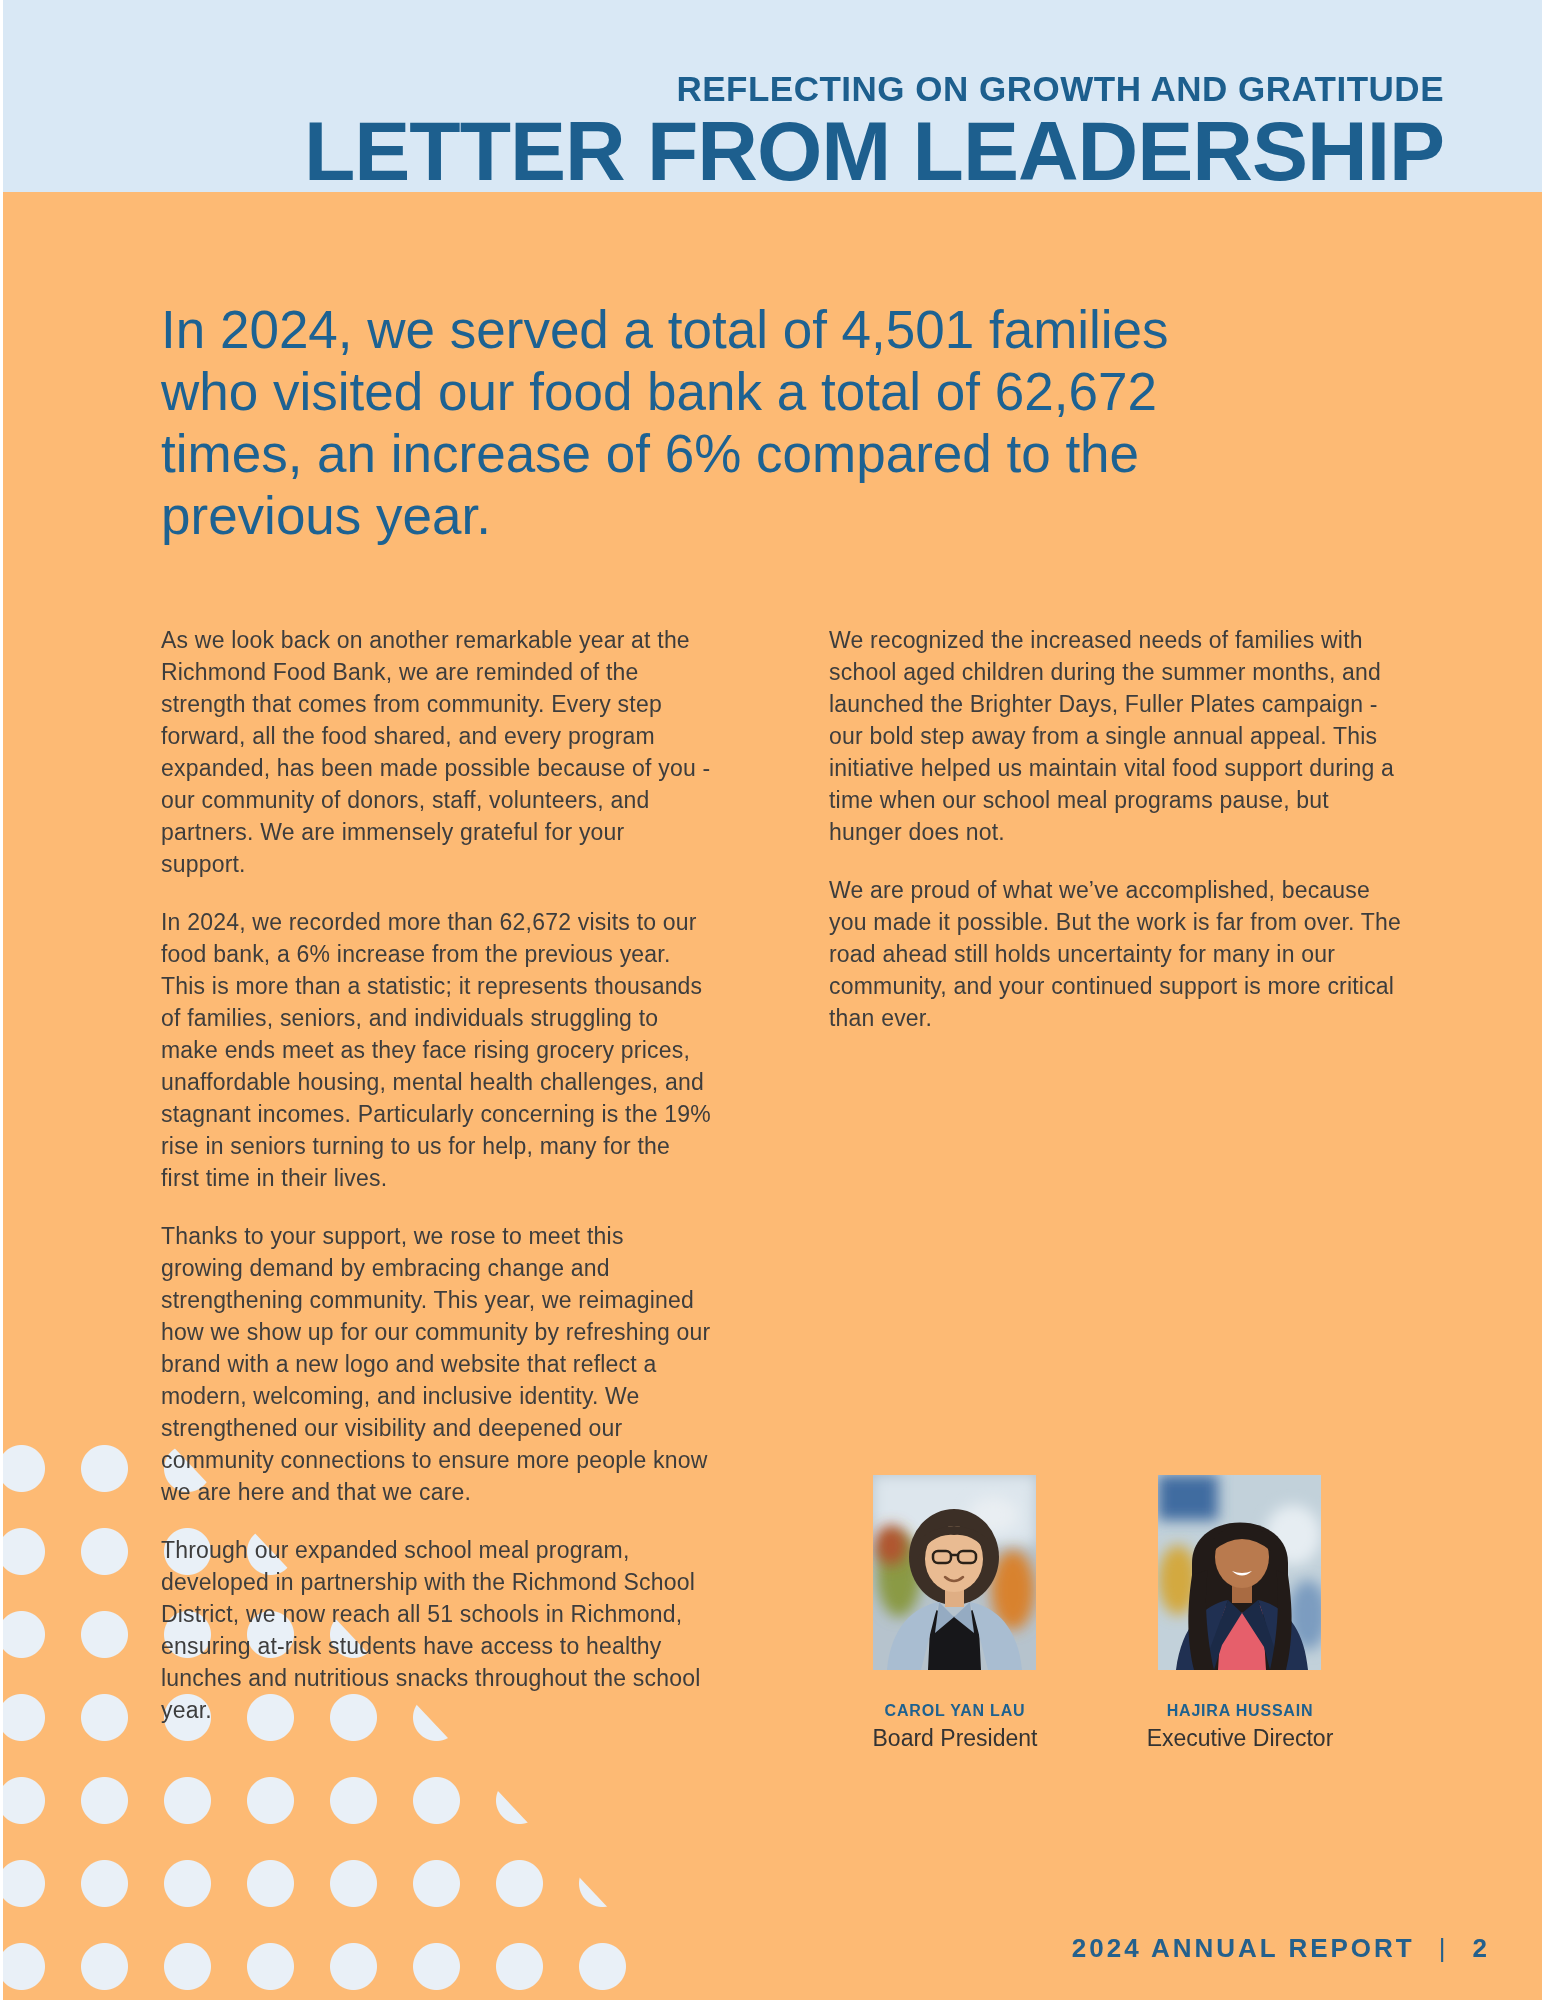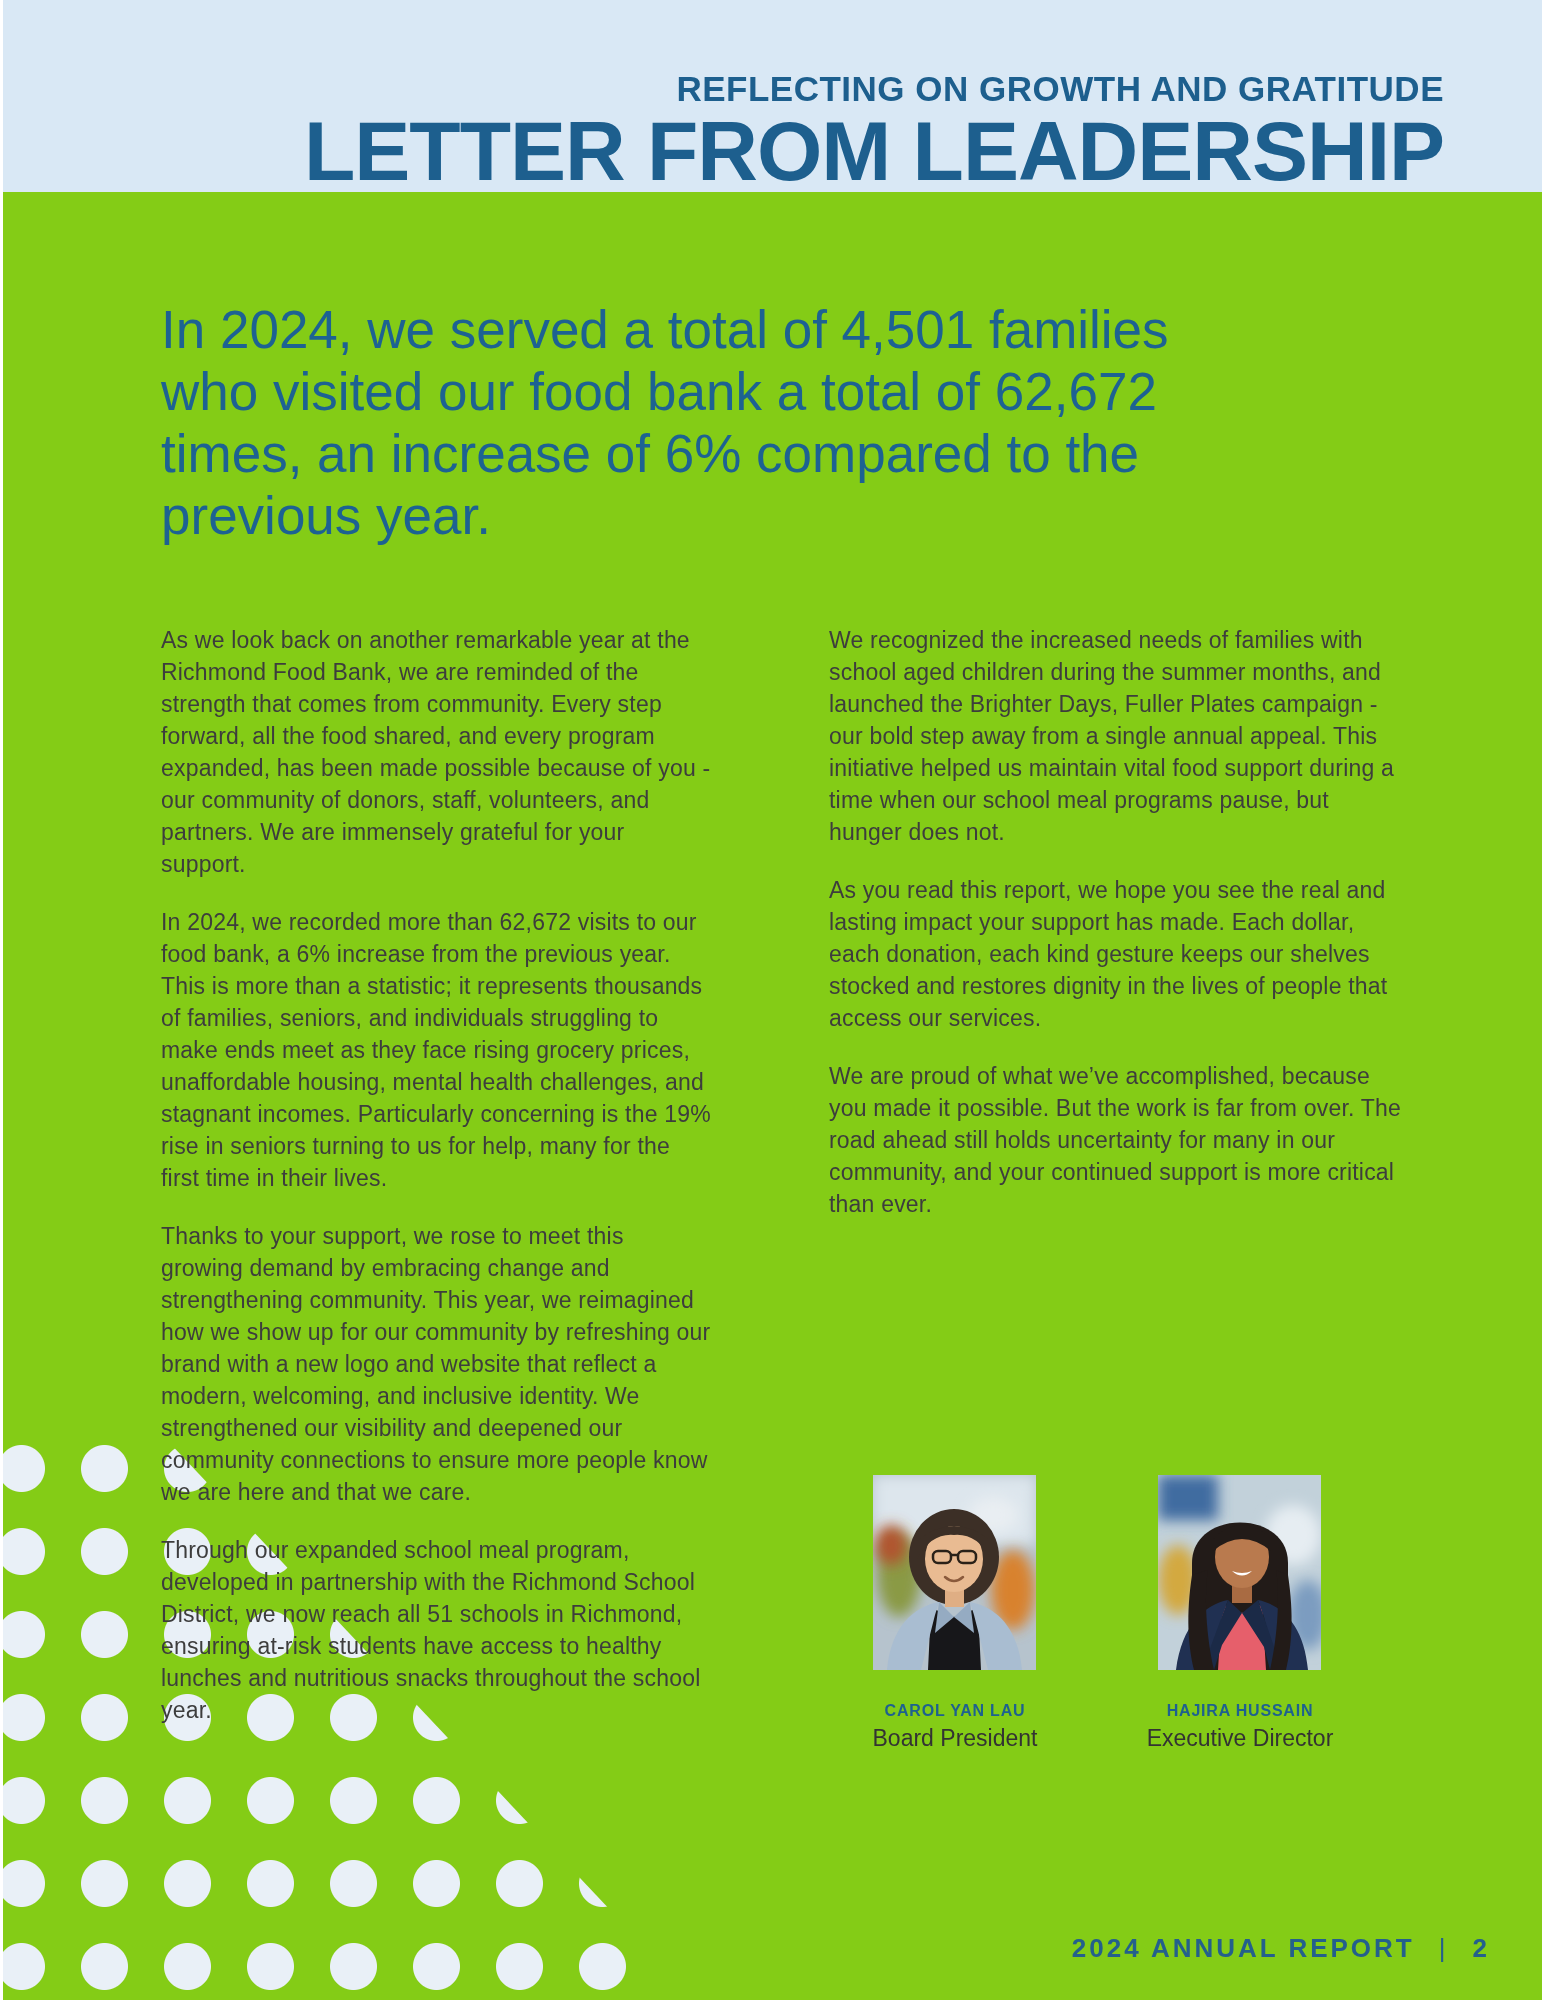--- a/index.html
+++ b/index.html
@@ -9,21 +9,21 @@
     --body-text:#3d3d3d;
     --name-blue:#1e618f;
     --footer-blue:#24608c;
     --dot-color:#e9f0f7;
   }
   html,body{margin:0;padding:0;background:#ffffff;}
   .page{
     position:relative;
     width:1539px;height:2000px;
     margin:0 auto;
-    background:#84cc16;
+    background:#fdba74;
     overflow:hidden;
     font-family:"Liberation Sans", sans-serif;
   }
   
   .banner{
     position:absolute;left:0;top:0;width:100%;height:192px;
     background:var(--banner-bg,#d9e8f5);
     box-sizing:border-box;
     padding:70px 98px 0 0;
     text-align:right;
@@ -119,21 +119,20 @@
   <div class="dots"></div>
 
   <div class="col col-left">
       <p>As we look back on another remarkable year at the Richmond Food Bank, we are reminded of the strength that comes from community. Every step forward, all the food shared, and every program expanded, has been made possible because of you - our community of donors, staff, volunteers, and partners. We are immensely grateful for your support.</p>
       <p>In 2024, we recorded more than 62,672 visits to our food bank, a 6% increase from the previous year. This is more than a statistic; it represents thousands of families, seniors, and individuals struggling to make ends meet as they face rising grocery prices, unaffordable housing, mental health challenges, and stagnant incomes. Particularly concerning is the 19% rise in seniors turning to us for help, many for the first time in their lives.</p>
       <p>Thanks to your support, we rose to meet this growing demand by embracing change and strengthening community. This year, we reimagined how we show up for our community by refreshing our brand with a new logo and website that reflect a modern, welcoming, and inclusive identity. We strengthened our visibility and deepened our community connections to ensure more people know we are here and that we care.</p>
       <p>Through our expanded school meal program, developed in partnership with the Richmond School District, we now reach all 51 schools in Richmond, ensuring at-risk students have access to healthy lunches and nutritious snacks throughout the school year.</p>
     </div>
   <div class="col col-right">
       <p>We recognized the increased needs of families with school aged children during the summer months, and launched the Brighter Days, Fuller Plates campaign - our bold step away from a single annual appeal. This initiative helped us maintain vital food support during a time when our school meal programs pause, but hunger does not.</p>
-      <p>As you read this report, we hope you see the real and lasting impact your support has made. Each dollar, each donation, each kind gesture keeps our shelves stocked and restores dignity in the lives of people that access our services.</p>
       <p>We are proud of what we’ve accomplished, because you made it possible. But the work is far from over. The road ahead still holds uncertainty for many in our community, and your continued support is more critical than ever.</p>
     </div>
 
   <div class="portrait portrait-carol">
     <svg viewBox="0 0 163 195" preserveAspectRatio="none">
       <defs>
           <filter id="b1" x="-50%" y="-50%" width="200%" height="200%">
             <feGaussianBlur stdDeviation="7"></feGaussianBlur>
           </filter>
         </defs>

